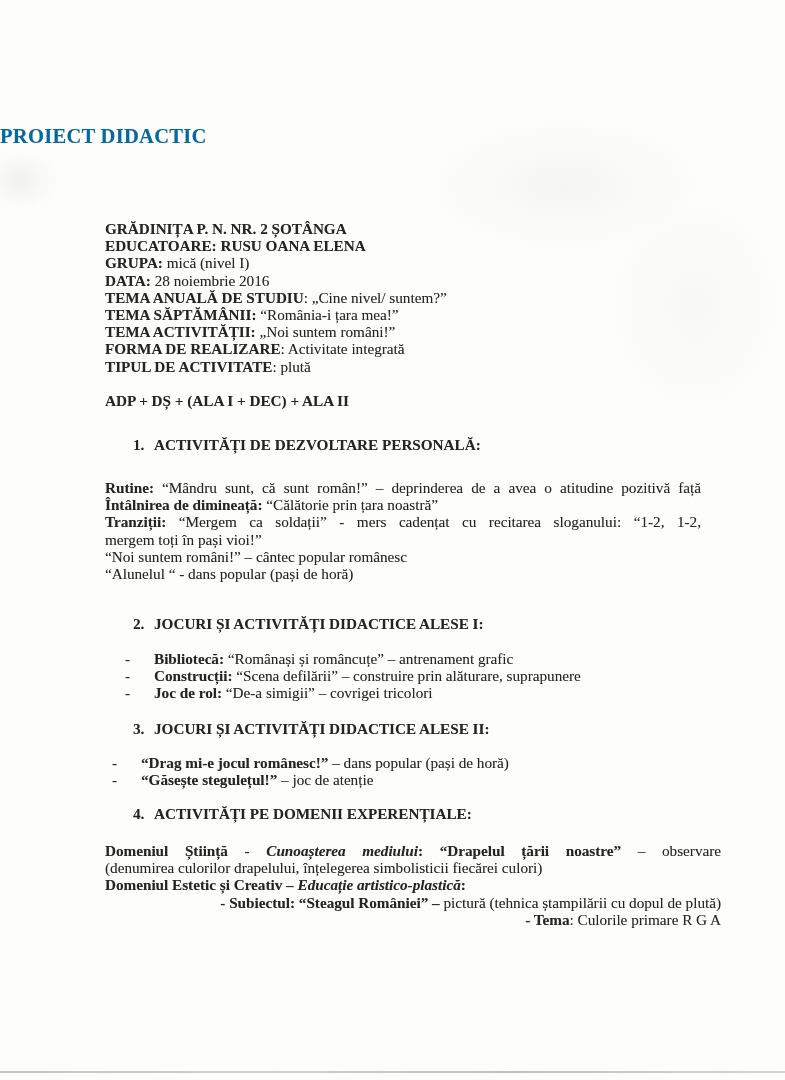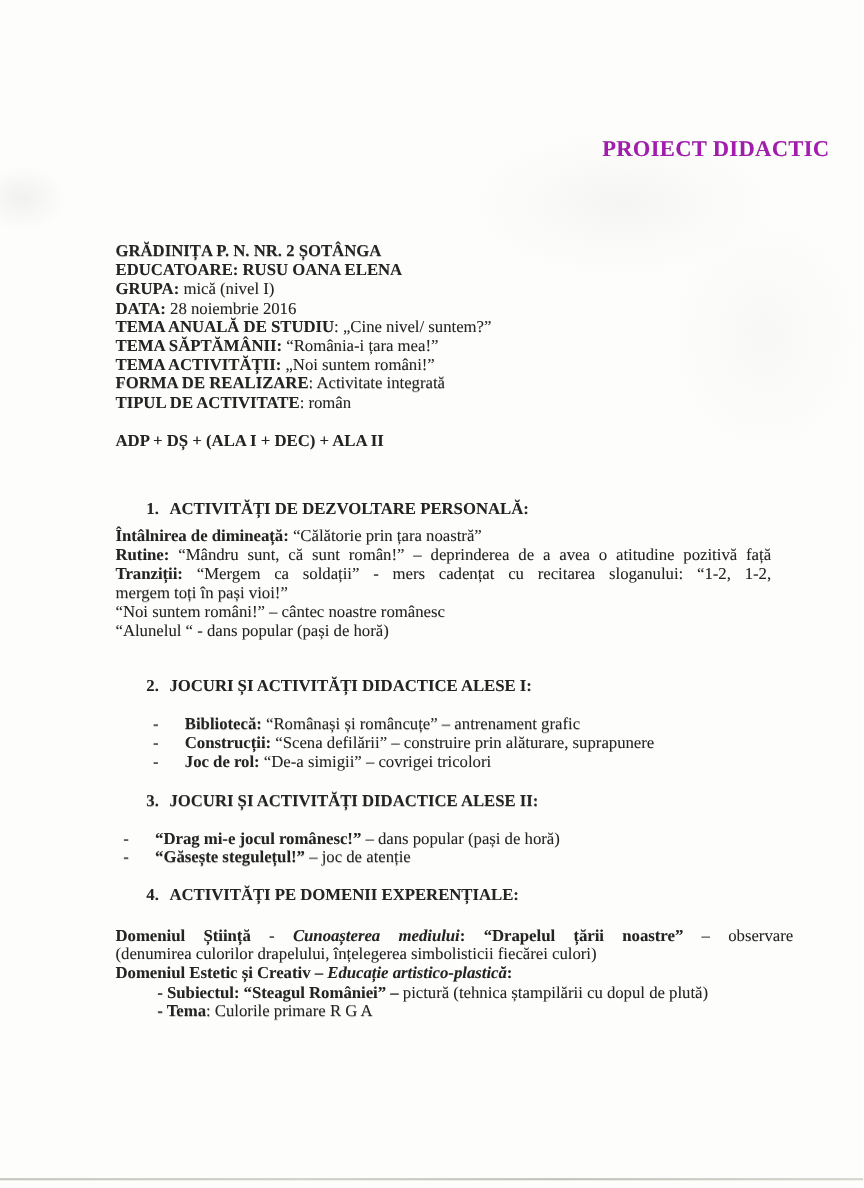--- a/index.html
+++ b/index.html
@@ -13,37 +13,37 @@
     font-size: 15.2px;
     line-height: 17.2px;
     color: #242424;
     text-shadow: 0.2px 0.2px 0.35px rgba(60,60,60,0.30);
   }
   .title {
     position: absolute;
     top: 128px;
     left: 0;
     width: 754px;
-    text-align: right;
+    text-align: left;
     font-weight: 700;
     font-size: 20.5px;
     letter-spacing: 0.3px;
-    color: #a21caf;
+    color: #0369a1;
   }
   .block { position: absolute; left: 105px; width: 596px; }
   .wide  { width: 616px; }
   .heading { position: absolute; left: 133px; font-weight: 700; white-space: nowrap; }
   .num  { display: inline-block; width: 21px; }
   .b    { font-weight: 700; }
   .bi   { font-weight: 700; font-style: italic; }
   .ln   { min-height: 17.2px; }
   .jl   { text-align: justify; text-align-last: justify; text-justify: inter-word; }
   .nw   { white-space: nowrap; }
   .dash { display: inline-block; width: 29px; }
-  .ind  { margin-left: 38px; }
+  .ind  { margin-left: 38px; text-align: right; }
   .scanline {
     position: absolute;
     top: 1071px; left: 0;
     width: 785px; height: 2px;
     background: linear-gradient(90deg, #bdbdb6, #c9c9c2 35%, #b8b8b1 65%, #cfcdc5);
     opacity: 0.85;
   }
   .blob { position: absolute; border-radius: 50%; pointer-events: none; }
   .blob1 { top: 120px; left: 430px; width: 270px; height: 130px;
            background: radial-gradient(ellipse at center, rgba(178,176,168,0.10), rgba(178,176,168,0) 70%); }
@@ -65,41 +65,41 @@
 
   <div class="block" style="top:220px">
     <div class="ln nw"><span class="b">GRĂDINIȚA P. N. NR. 2 ȘOTÂNGA</span><span></span></div>
     <div class="ln nw"><span class="b">EDUCATOARE: RUSU OANA ELENA</span><span></span></div>
     <div class="ln nw"><span class="b">GRUPA:</span><span> mică (nivel I)</span></div>
     <div class="ln nw"><span class="b">DATA:</span><span> 28 noiembrie 2016</span></div>
     <div class="ln nw"><span class="b">TEMA ANUALĂ DE STUDIU</span><span>: „Cine nivel/ suntem?”</span></div>
     <div class="ln nw"><span class="b">TEMA SĂPTĂMÂNII:</span><span> “România-i țara mea!”</span></div>
     <div class="ln nw"><span class="b">TEMA ACTIVITĂȚII:</span><span> „Noi suntem români!”</span></div>
     <div class="ln nw"><span class="b">FORMA DE REALIZARE</span><span>: Activitate integrată</span></div>
-    <div class="ln nw"><span class="b">TIPUL DE ACTIVITATE</span><span>: român</span></div>
+    <div class="ln nw"><span class="b">TIPUL DE ACTIVITATE</span><span>: plută</span></div>
   </div>
 
   <div class="block" style="top:392px">
     <div class="ln b nw">ADP + DȘ + (ALA I + DEC) + ALA II</div>
   </div>
 
-  <div class="heading" style="top:454px"><span class="num">1.</span><span>ACTIVITĂȚI DE DEZVOLTARE PERSONALĂ:</span></div>
+  <div class="heading" style="top:436px"><span class="num">1.</span><span>ACTIVITĂȚI DE DEZVOLTARE PERSONALĂ:</span></div>
 
   <div class="block" style="top:479px">
+    <div class="ln jl"><span class="b">Rutine:</span><span> “Mândru sunt, că sunt român!” – deprinderea de a avea o atitudine pozitivă față</span></div>
     <div class="ln nw"><span class="b">Întâlnirea de dimineață:</span><span> “Călătorie prin țara noastră”</span></div>
-    <div class="ln jl"><span class="b">Rutine:</span><span> “Mândru sunt, că sunt român!” – deprinderea de a avea o atitudine pozitivă față</span></div>
     <div class="ln jl"><span class="b">Tranziții:</span><span> “Mergem ca soldații” - mers cadențat cu recitarea sloganului: “1-2, 1-2,</span></div>
     <div class="ln nw"><span>mergem toți în pași vioi!”</span></div>
-    <div class="ln nw"><span>“Noi suntem români!” – cântec noastre românesc</span></div>
+    <div class="ln nw"><span>“Noi suntem români!” – cântec popular românesc</span></div>
     <div class="ln nw"><span>“Alunelul “ - dans popular (pași de horă)</span></div>
   </div>
 
   <div class="heading" style="top:615px"><span class="num">2.</span><span>JOCURI ȘI ACTIVITĂȚI DIDACTICE ALESE I:</span></div>
 
-  <div class="block" style="top:650px;left:139px">
+  <div class="block" style="top:650px;left:125px">
     <div class="ln nw"><span class="dash">-</span><span class="b">Bibliotecă:</span><span> “Românași și româncuțe” – antrenament grafic</span></div>
     <div class="ln nw"><span class="dash">-</span><span class="b">Construcții:</span><span> “Scena defilării” – construire prin alăturare, suprapunere</span></div>
     <div class="ln nw"><span class="dash">-</span><span class="b">Joc de rol:</span><span> “De-a simigii” – covrigei tricolori</span></div>
   </div>
 
   <div class="heading" style="top:720px"><span class="num">3.</span><span>JOCURI ȘI ACTIVITĂȚI DIDACTICE ALESE II:</span></div>
 
   <div class="block" style="top:754px;left:112px">
     <div class="ln nw"><span class="dash">-</span><span class="b">“Drag mi-e jocul românesc!”</span><span> – dans popular (pași de horă)</span></div>
     <div class="ln nw"><span class="dash">-</span><span class="b">“Găsește stegulețul!”</span><span> – joc de atenție</span></div>

